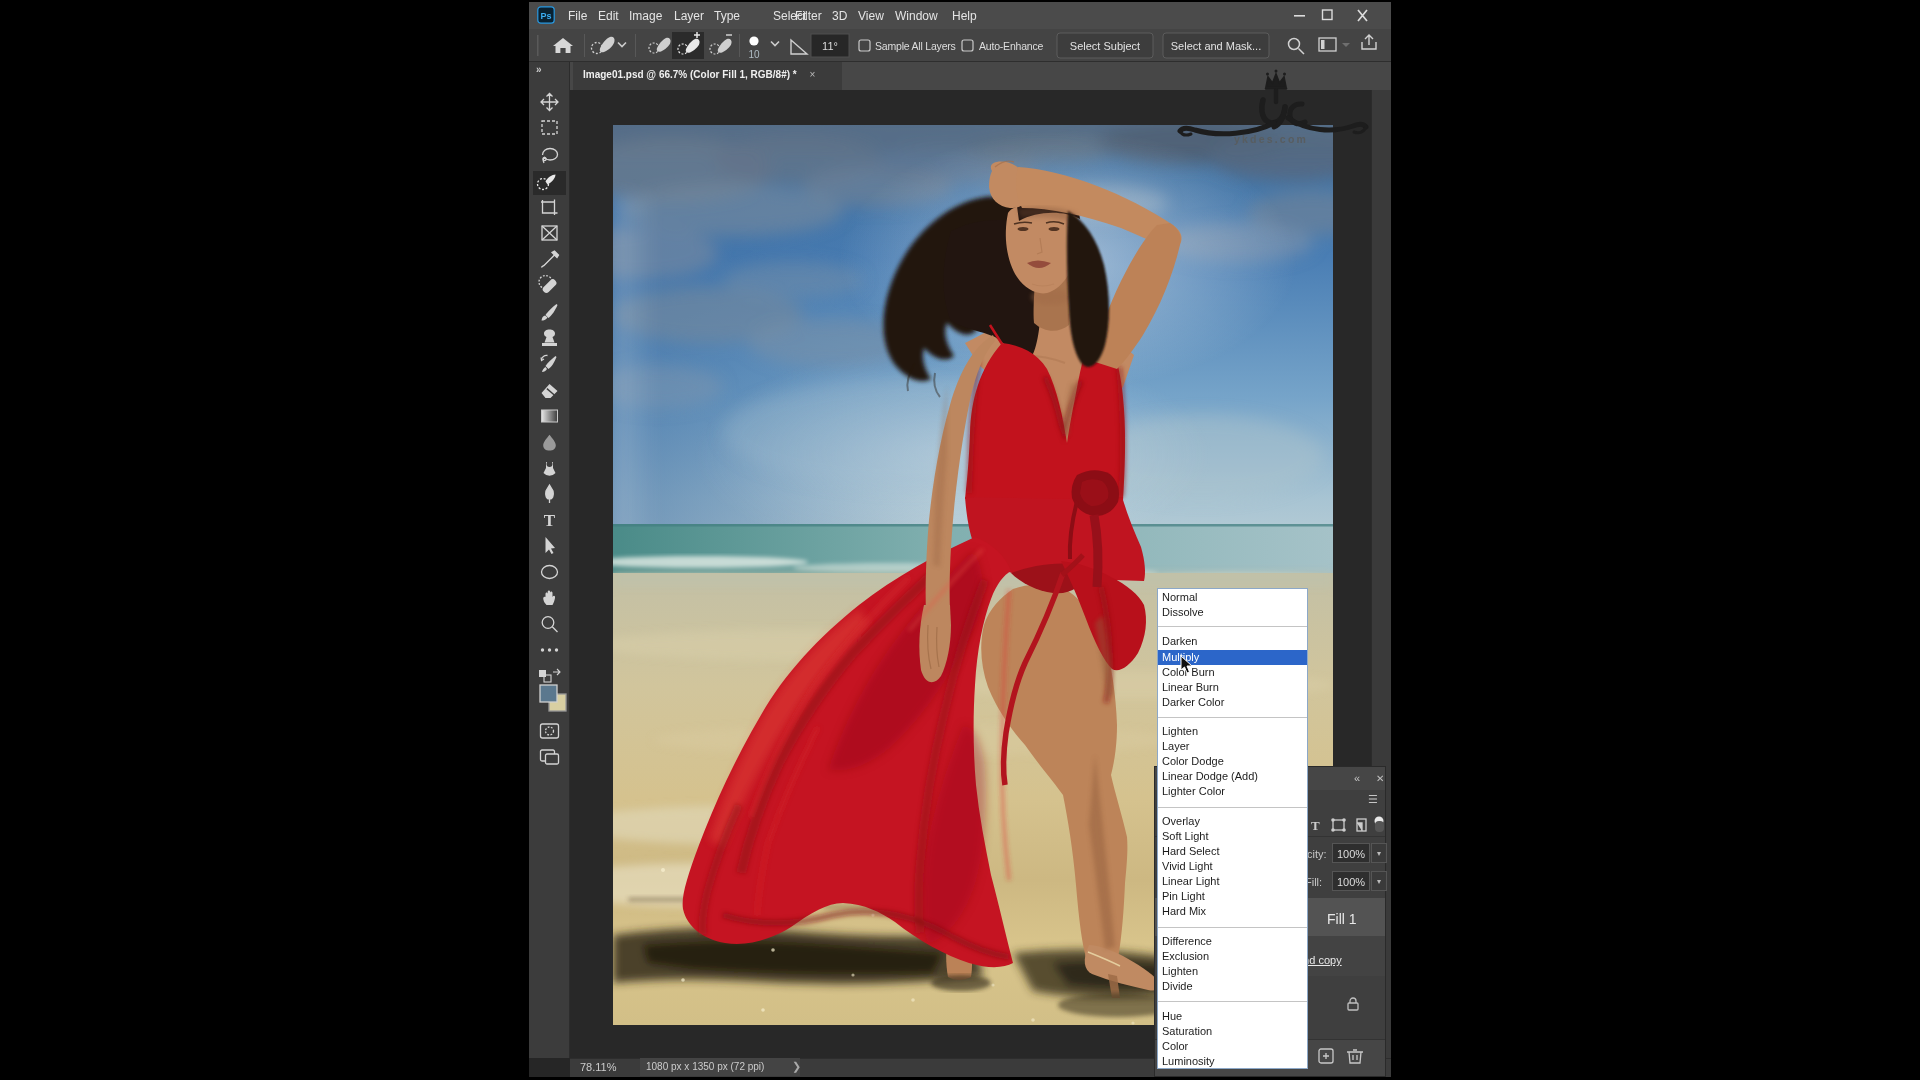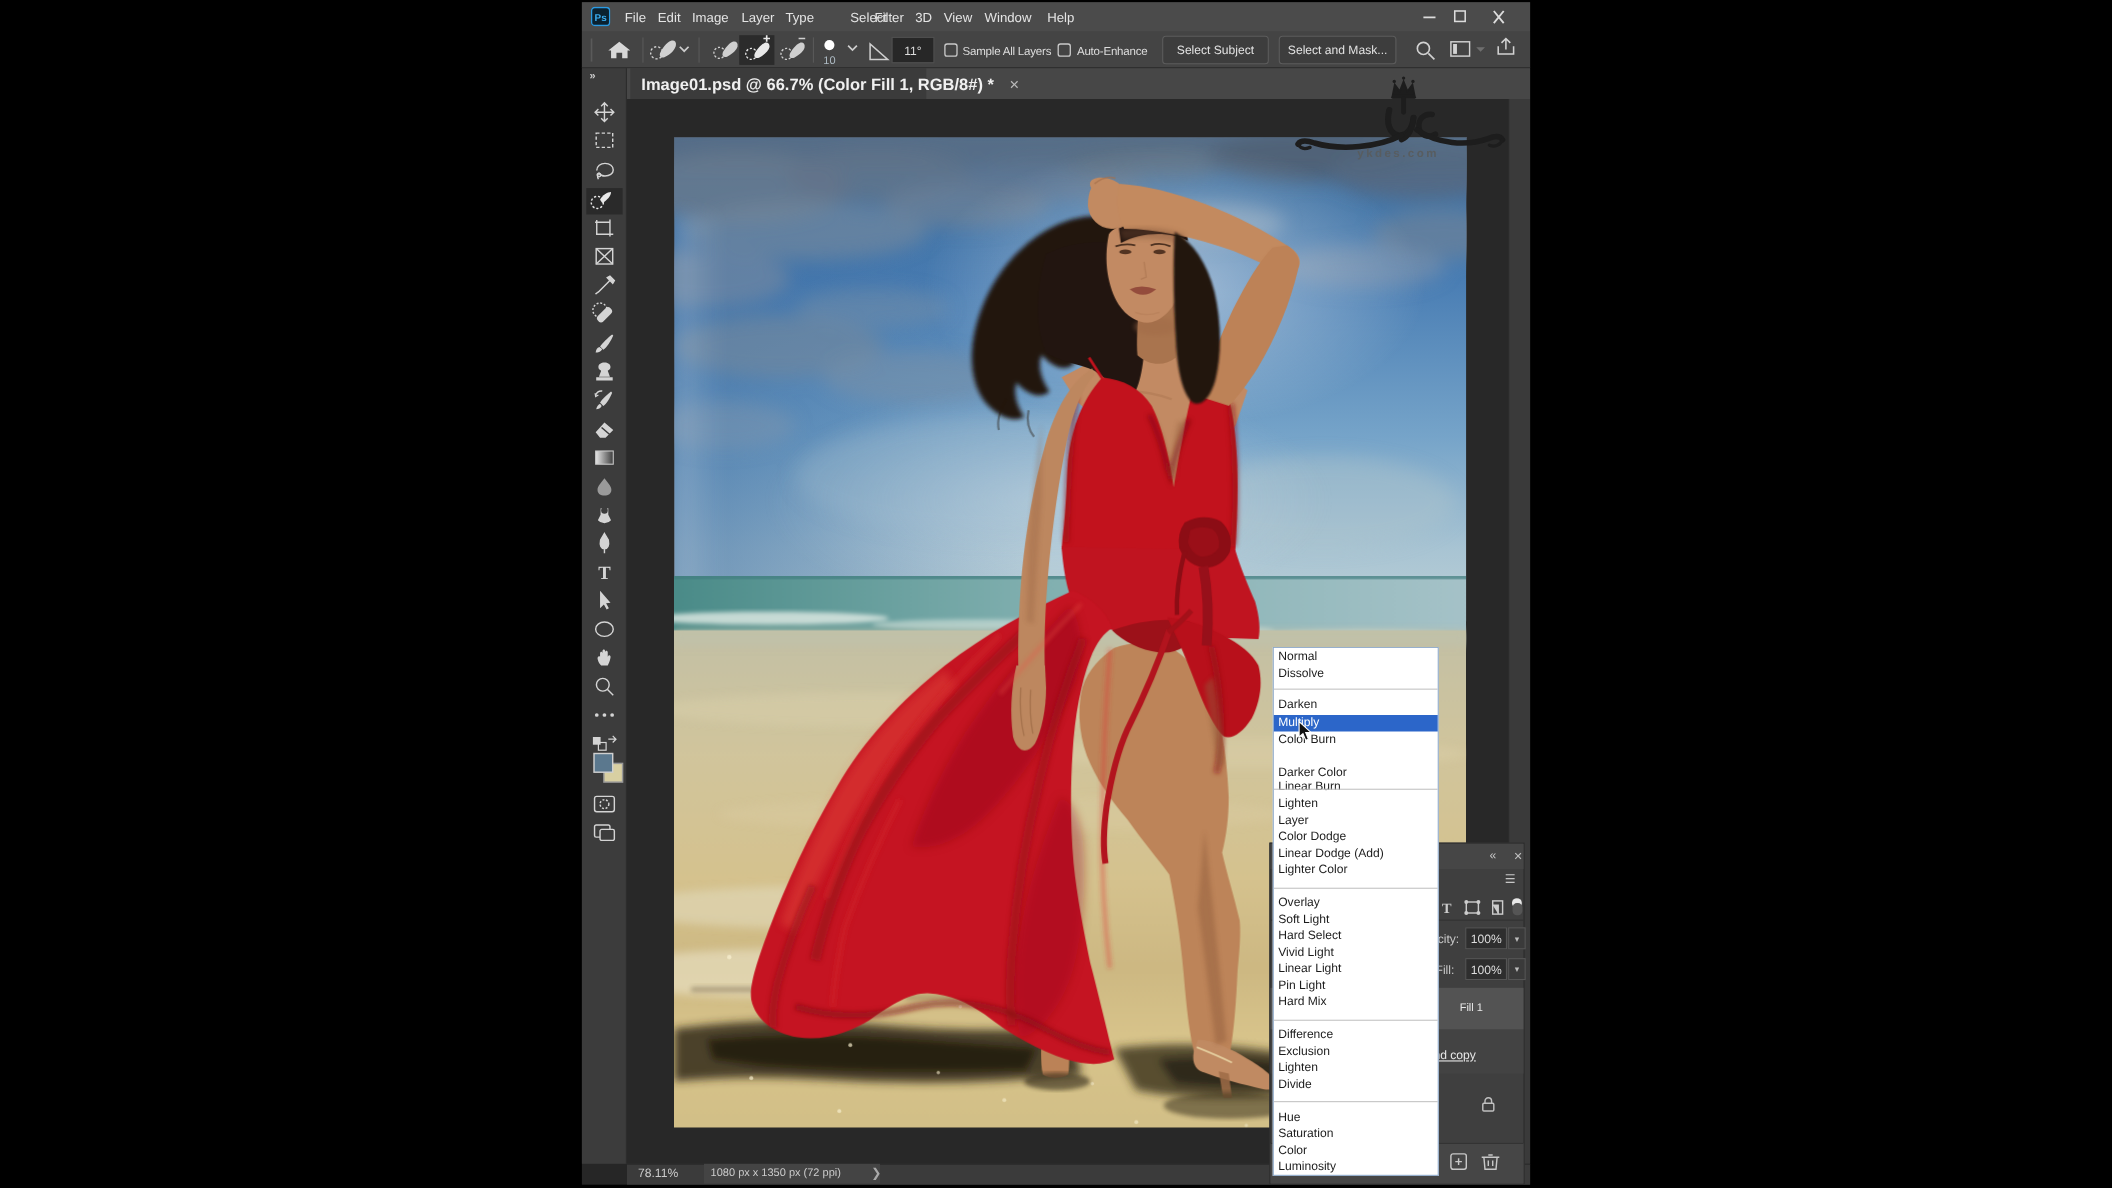--- a/index.html
+++ b/index.html
@@ -218,21 +218,21 @@
 
   <g transform="translate(20.5,669)">
         <rect x="-9" y="-7" width="14" height="11" rx="1.5"></rect>
         <rect x="-4" y="-3" width="13" height="10" rx="1.5" fill="#3c3c3c"></rect>
       </g>
  </g>
 </svg>
 
 <div class="a" style="left:570px;top:62px;width:821px;height:28px;background:#474747"></div>
 <div class="a" style="left:573px;top:62px;width:269px;height:28px;background:#3b3b3b"></div>
-<div class="a" style="left:583px;top:69px;color:#f0f0f0;font-size:15px;font-weight:bold">Image01.psd @ 66.7% (Color Fill 1, RGB/8#) * <span style="font-weight:normal;color:#bbbbbb;margin-left:10px">×</span></div>
+<div class="a" style="left:583px;top:69px;color:#f0f0f0;font-size:10px;font-weight:bold">Image01.psd @ 66.7% (Color Fill 1, RGB/8#) * <span style="font-weight:normal;color:#bbbbbb;margin-left:10px">×</span></div>
 
 <div class="a" style="left:570px;top:90px;width:801px;height:968px;background:#282828"></div>
 
 <div class="a" style="left:1371px;top:90px;width:20px;height:968px;background:#3a3a3a;border-left:1px solid #2b2b2b"></div>
 
 <div class="a" style="left:570px;top:1058px;width:821px;height:19px;background:#3b3b3b;border-top:1px solid #2d2d2d"></div>
 <div class="a" style="left:640px;top:1058px;width:160px;height:18px;background:#444444"></div>
 <div class="a" style="left:580px;top:1061px;color:#cccccc;font-size:11px">78.11%</div>
 <div class="a" style="left:646px;top:1061px;color:#cccccc;font-size:10px">1080 px x 1350 px (72 ppi)</div>
 <div class="a" style="left:792px;top:1060px;color:#aaaaaa;font-size:11px">❯</div>
@@ -525,21 +525,21 @@
  <div class="a" style="left:177px;top:76px;width:38px;height:20px;background:#2e2e2e;border:1px solid #555"></div>
  <div class="a" style="left:182px;top:81px;color:#dddddd;font-size:11px">100%</div>
  <div class="a" style="left:216px;top:76px;width:16px;height:20px;background:#3a3a3a;border:1px solid #555;color:#bbb;font-size:8px;text-align:center;line-height:20px">▾</div>
 
  <div class="a" style="left:150px;top:109px;color:#c8c8c8;font-size:11px">Fill:</div>
  <div class="a" style="left:177px;top:104px;width:38px;height:20px;background:#2e2e2e;border:1px solid #555"></div>
  <div class="a" style="left:182px;top:109px;color:#dddddd;font-size:11px">100%</div>
  <div class="a" style="left:216px;top:104px;width:16px;height:20px;background:#3a3a3a;border:1px solid #555;color:#bbb;font-size:8px;text-align:center;line-height:20px">▾</div>
 
  <div class="a" style="left:0;top:131px;width:230px;height:38px;background:#535353"></div>
- <div class="a" style="left:172px;top:144px;color:#e8e8e8;font-size:10px">Fill 1</div>
+ <div class="a" style="left:172px;top:144px;color:#e8e8e8;font-size:14px">Fill 1</div>
  <div class="a" style="left:0;top:169px;width:230px;height:40px;background:#434343"></div>
  <div class="a" style="left:142px;top:187px;color:#e8e8e8;font-size:11px;text-decoration:underline">und copy</div>
 
  <svg class="a" style="left:190px;top:229px" width="16" height="16" viewBox="0 0 16 16">
   <rect x="3" y="7" width="10" height="7" rx="1" fill="none" stroke="#c0c0c0" stroke-width="1.3"></rect>
   <path d="M5 7 V5 A3 3 0 0 1 11 5 V7" fill="none" stroke="#c0c0c0" stroke-width="1.3"></path>
  </svg>
 
  <div class="a" style="left:0;top:272px;width:230px;height:37px;background:#464646;border-top:1px solid #333"></div>
  <svg class="a" style="left:162px;top:280px" width="60" height="20" viewBox="0 0 60 20">
@@ -556,21 +556,21 @@
  .di{position:absolute;left:1162px;width:120px;height:15px;line-height:15px;font-size:11px;color:#1c1c1c}
  .ds{position:absolute;left:1158px;width:149px;height:1px;background:#c4c4c4}
 </style>
 <div class="di" style="top:590px">Normal</div>
 <div class="di" style="top:605px">Dissolve</div>
 <div class="ds" style="top:626px"></div>
 <div class="di" style="top:634px">Darken</div>
 <div class="a" style="left:1158px;top:650px;width:149px;height:15px;background:#2c66c9"></div>
 <div class="di" style="top:650px;color:#ffffff">Multiply</div>
 <div class="di" style="top:665px">Color Burn</div>
-<div class="di" style="top:708px">Linear Burn</div>
+<div class="di" style="top:680px">Linear Burn</div>
 <div class="di" style="top:695px">Darker Color</div>
 <div class="ds" style="top:717px"></div>
 <div class="di" style="top:724px">Lighten</div>
 <div class="di" style="top:739px">Layer</div>
 <div class="di" style="top:754px">Color Dodge</div>
 <div class="di" style="top:769px">Linear Dodge (Add)</div>
 <div class="di" style="top:784px">Lighter Color</div>
 <div class="ds" style="top:807px"></div>
 <div class="di" style="top:814px">Overlay</div>
 <div class="di" style="top:829px">Soft Light</div>

